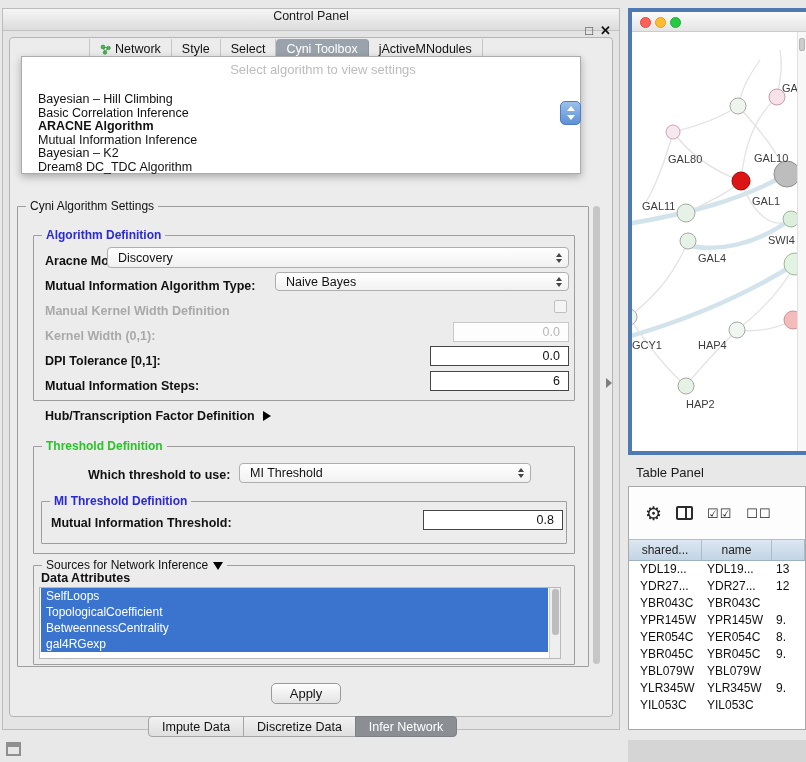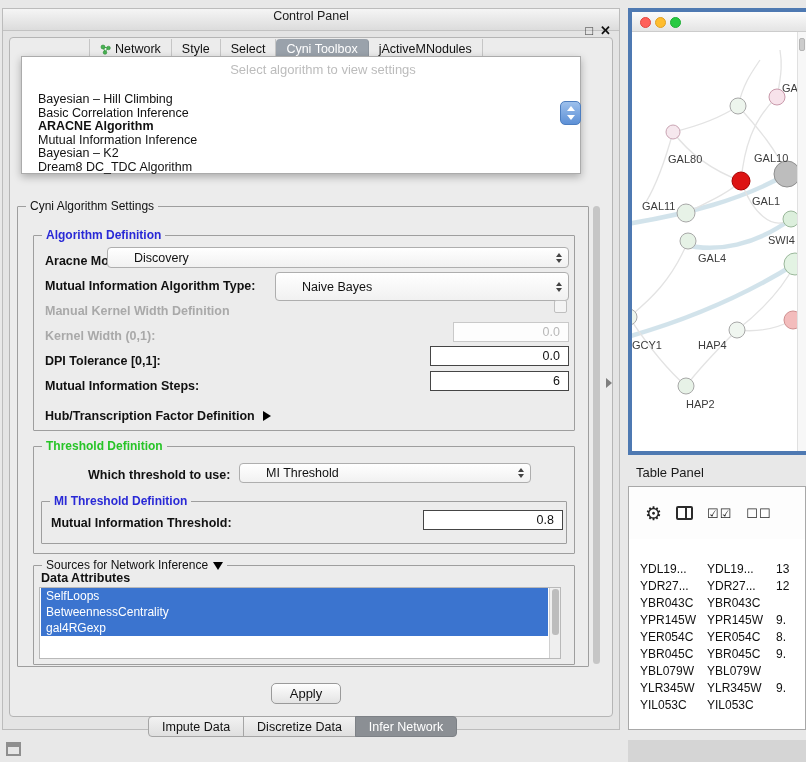--- a/index.html
+++ b/index.html
@@ -33,29 +33,29 @@
   .dd-opt.sel { font-weight:bold; }
 
   
   .group { position:absolute; border:1px solid #9e9e9e; border-radius:1px; }
   .legend { position:absolute; top:-8px; left:8px; background:#ececec; padding:0 4px; font-size:12px; white-space:nowrap; }
   .legend.black { color:#111; }
   .legend.blue  { color:#2929d6; font-weight:bold; }
   .legend.green { color:#27c427; font-weight:bold; }
 
   #grp-settings  { left:14px; top:197px; width:572px; height:461px; }
-  #grp-algodef   { left:30px; top:226px; width:542px; height:196px; }
+  #grp-algodef   { left:30px; top:226px; width:542px; height:166px; }
   #grp-threshold { left:30px; top:437px; width:542px; height:108px; }
   #grp-mithr     { left:38px; top:492px; width:526px; height:43px; background:#ececec; }
   #grp-sources   { left:30px; top:556px; width:542px; height:100px; }
 
   .flabel { position:absolute; height:16px; line-height:16px; font-weight:bold; font-size:12.5px; white-space:nowrap; }
   .flabel.disabled { color:#a9a9a9; }
 
-  .combo { position:absolute; background:linear-gradient(#ffffff,#f1f1f1); border:1px solid #aeaeae; border-radius:4px; display:flex; align-items:center; padding-left:26px; font-size:12.5px; }
+  .combo { position:absolute; background:linear-gradient(#ffffff,#f1f1f1); border:1px solid #aeaeae; border-radius:4px; display:flex; align-items:center; padding-left:10px; font-size:12.5px; }
   .combo .arrows { position:absolute; right:6px; top:50%; transform:translateY(-50%); display:flex; flex-direction:column; gap:2px; }
   .combo .arrows i { display:block; width:0; height:0; }
   .combo .arrows i.u { border:3.5px solid transparent; border-bottom:4.5px solid #444; border-top:none; }
   .combo .arrows i.d { border:3.5px solid transparent; border-top:4.5px solid #444; border-bottom:none; }
 
   .tfield { position:absolute; height:20px; background:#fff; border:1px solid #454545; display:flex; align-items:center; justify-content:flex-end; padding-right:8px; font-size:12.5px; }
   .tfield.disabled { border:1px solid #c9c9c9; color:#b8b8b8; background:#fdfdfd; }
 
   #chk-kernel { position:absolute; left:551px; top:291px; width:13px; height:13px; background:#f4f4f4; border:1px solid #bfbfbf; border-radius:2px; }
 
@@ -183,21 +183,21 @@
   <span class="flabel" style="left:42px; top:244px;">Aracne Mode:</span>
   <div class="combo" style="left:104px; top:238px; width:462px; height:21px;">
     <span>Discovery</span>
     <span class="arrows">
         <i class="u"></i>
         <i class="d"></i>
       </span>
   </div>
 
   <span class="flabel" style="left:42px; top:269px;">Mutual Information Algorithm Type:</span>
-  <div class="combo" style="left:272px; top:263px; width:294px; height:29px;">
+  <div class="combo" style="left:272px; top:263px; width:294px; height:19px;">
     <span>Naive Bayes</span>
     <span class="arrows">
         <i class="u"></i>
         <i class="d"></i>
       </span>
   </div>
 
   <span class="flabel disabled" style="left:42px; top:294px;">Manual Kernel Width Definition</span>
   <div id="chk-kernel"></div>
 
@@ -242,20 +242,21 @@
   </div>
 
   <div class="group" id="grp-sources">
     <span class="legend black">
       <span>Sources for Network Inference</span><span class="tri-down"></span>
     </span>
   </div>
   <span class="flabel" style="left:38px; top:561px;">Data Attributes</span>
   <div id="src-list">
       <div class="src-item">SelfLoops</div>
+      <div class="src-item">TopologicalCoefficient</div>
       <div class="src-item">BetweennessCentrality</div>
       <div class="src-item">gal4RGexp</div>
     </div>
   <div id="src-scroll">
       <div class="thumb"></div>
     </div>
 
   <div id="apply-btn">Apply</div>
   <div id="bottom-tabs">
     <span class="btab">Impute Data</span>
@@ -323,20 +324,25 @@
 </div>
 
 <div id="table-label">Table Panel</div>
 <div id="table-window">
   <div id="table-toolbar">
     <span id="gear-icon">⚙</span>
     <span id="columns-icon"></span>
     <span class="chk-pair">☑☑</span>
     <span class="chk-pair">☐☐</span>
   </div>
+  <div id="table-header">
+    <span class="hcell c0">shared...</span>
+    <span class="hcell c1">name</span>
+    <span class="hcell c2"></span>
+  </div>
   <div id="table-body">
       <div class="trow">
         <span class="tcell c0">YDL19...</span>
         <span class="tcell c1">YDL19...</span>
         <span class="tcell c2">13</span>
       </div>
       <div class="trow">
         <span class="tcell c0">YDR27...</span>
         <span class="tcell c1">YDR27...</span>
         <span class="tcell c2">12</span>

